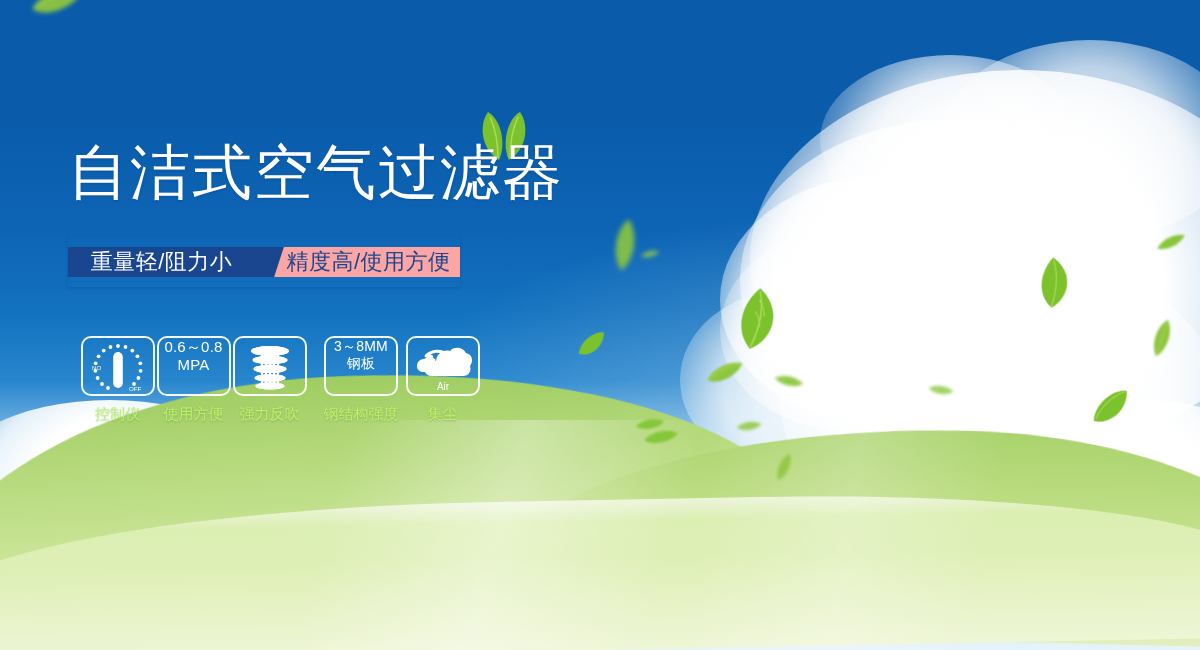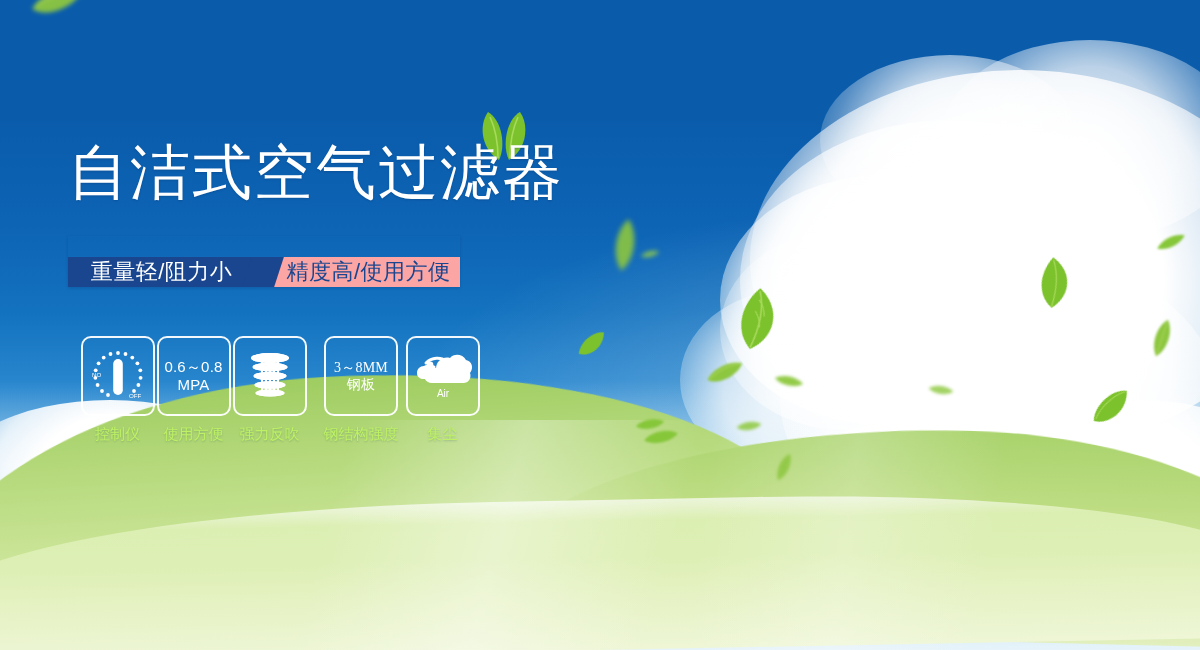--- a/index.html
+++ b/index.html
@@ -141,21 +141,21 @@
   }
 
   .sprout{
     position:absolute; left:472px; top:110px; width:64px; height:52px;
   }
 
   
   .subbar{
     position:absolute; left:68px; top:236px;
     width:392px; height:51px;
-    display:flex; align-items:flex-end;
+    display:flex; align-items:center;
     box-shadow:0 1px 3px rgba(0,30,70,.18);
   }
   .subbar .left{
     position:relative;
     background:#1a468f;
     width:195px;
     display:flex; align-items:center; justify-content:center;
     color:#ffffff;
     font-size:22px;
     letter-spacing:.5px;
@@ -185,36 +185,36 @@
     display:flex;
     gap:0;
   }
   .feature{
     width:75px;
     display:flex; flex-direction:column; align-items:center;
     margin-right:0;
   }
   .feature + .feature{ margin-left:0; }
   .fbox{
-    width:74px; height:80px;
+    width:74px; height:60px;
     border:2px solid rgba(255,255,255,.95);
     border-radius:10px;
-    display:flex; align-items:center; justify-content:center;
+    display:flex; align-items:flex-start; justify-content:center;
     position:relative;
     overflow:hidden;
   }
   .fbox .ftext{
     color:#ffffff;
     font-size:15px;
     line-height:1.22;
     text-align:center;
     letter-spacing:.2px;
     white-space:nowrap;
   }
-  .fbox .ftext.small{ font-size:14px;font-family:Liberation Serif, serif; }
+  .fbox .ftext.small{ font-size:14px; }
   .flabel{
     margin-top:9px;
     color:#bef264;
     font-size:15px;
     white-space:nowrap;
     text-shadow:0 1px 2px rgba(0,40,90,.22);
   }
   .feature.wide{ width:86px; }
   .feature.wide .fbox{ margin:0 auto; }
 

